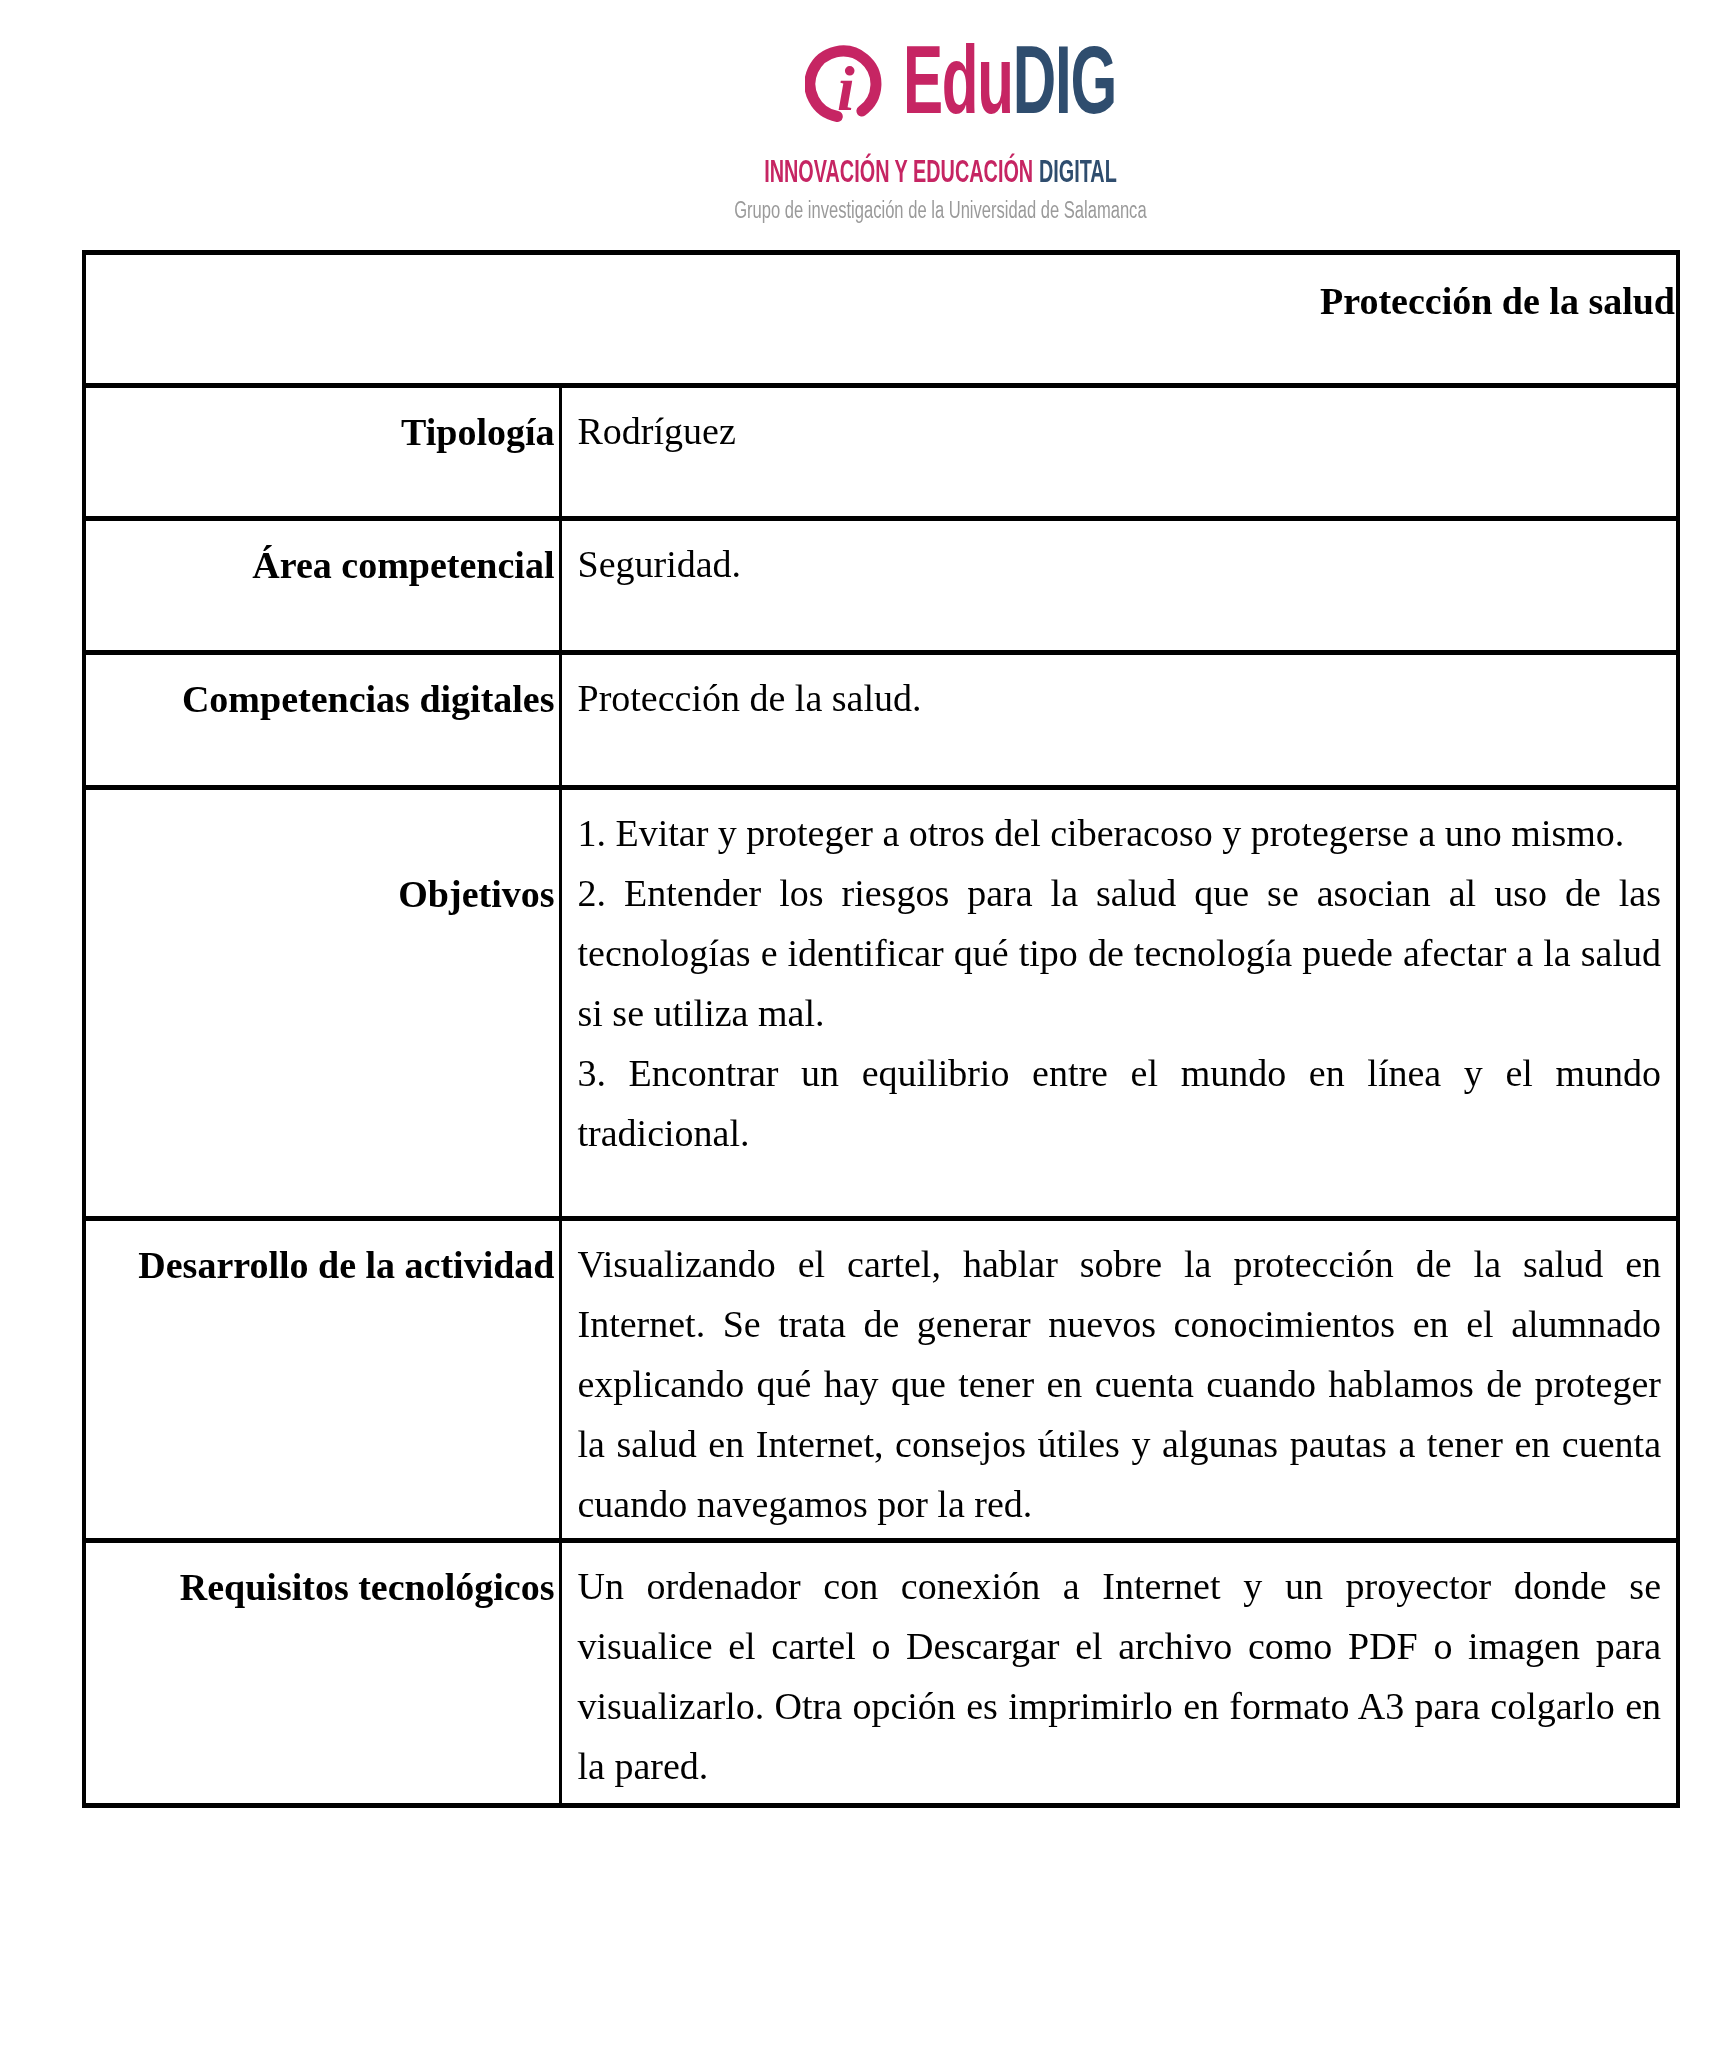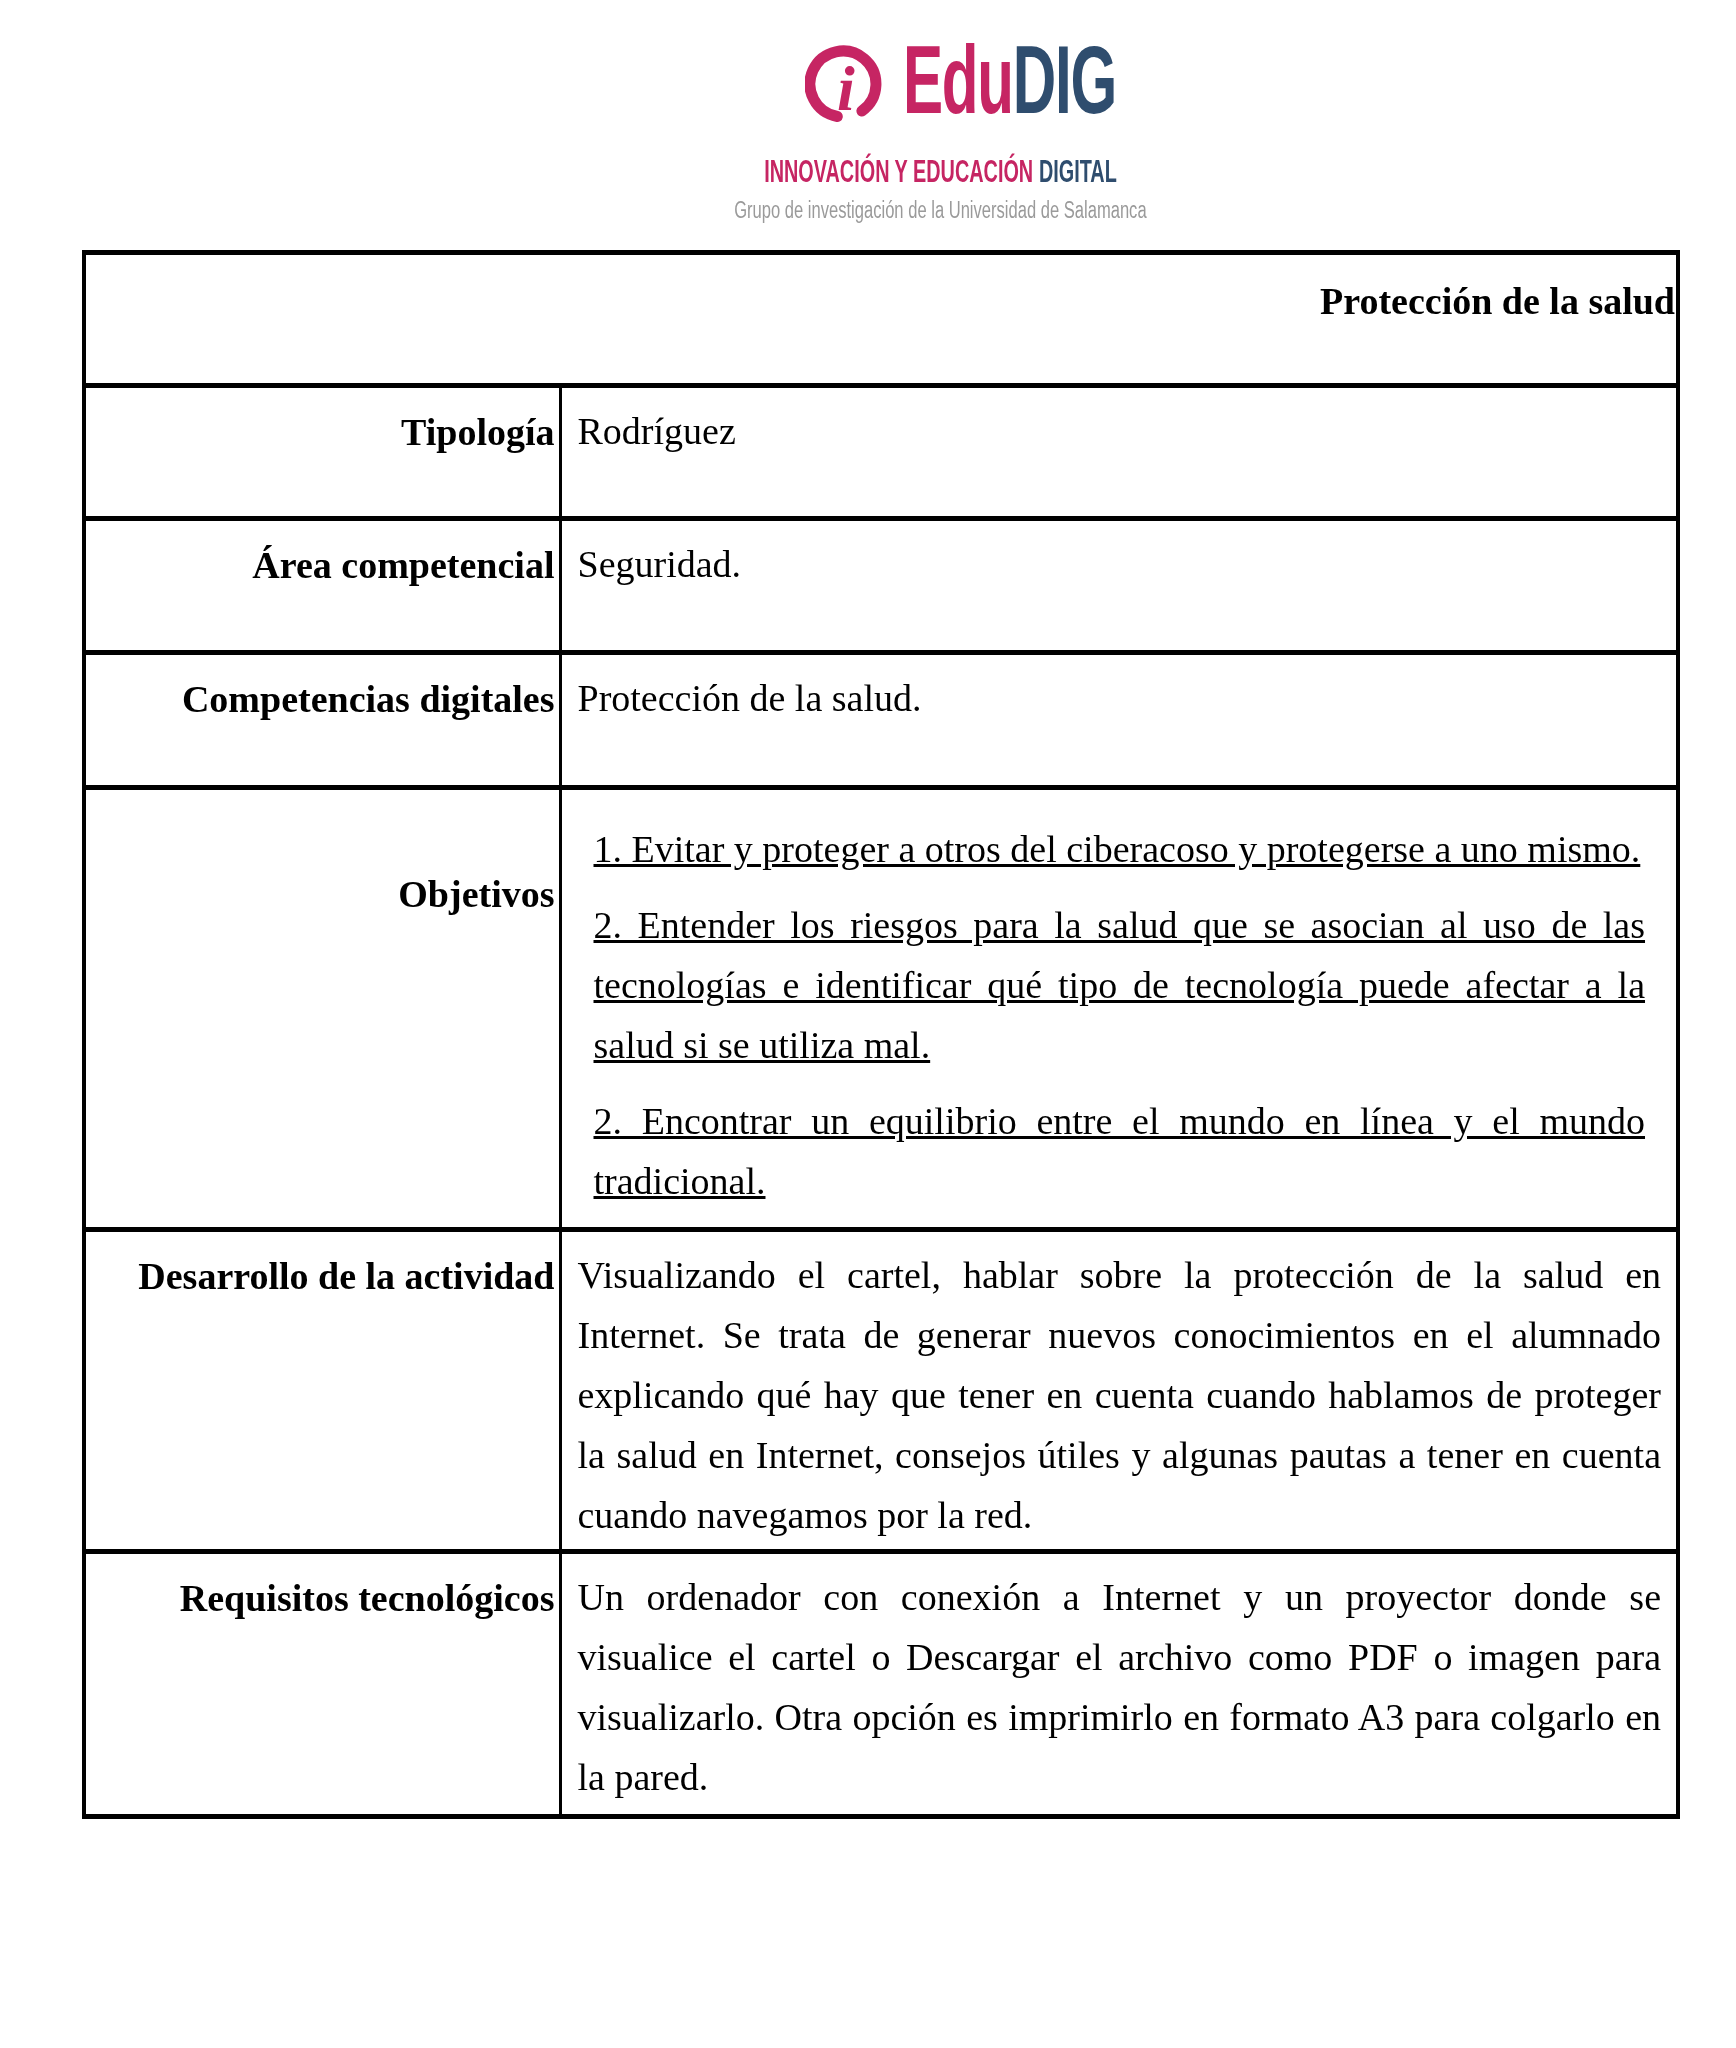--- a/index.html
+++ b/index.html
@@ -61,21 +61,21 @@
     border:3px solid #000;
     border-top-width:5px; border-bottom-width:5px;
     vertical-align:top;
     font-size:38px; color:#000;
     overflow:hidden;
   }
   .title-cell { text-align:right; font-weight:bold; font-size:39px; padding-top:24px; }
   .label-cell { text-align:right; font-weight:bold; padding:14px 4px 0 4px; line-height:60px; }
   .label-offset { padding-top:74px; }
   .value-cell { text-align:justify; padding:13px 15px 0 16px; line-height:60px; }
-  .value-cell p { margin:16px;text-decoration:underline; }
+  .value-cell p { margin:0; }
 
   tr.r-title  { height:133px; }
   tr.r-tipo   { height:133px; }
   tr.r-area   { height:134px; }
   tr.r-comp   { height:135px; }
   tr.r-obj    { height:431px; }
   tr.r-des    { height:322px; }
   tr.r-req    { height:265px; }
   tr.r-cred   { height:192px; }
 </style>
@@ -120,21 +120,21 @@
     </tr>
     <tr class="r-comp">
       <td class="label-cell">Competencias digitales</td>
       <td class="value-cell">Protección de la salud.</td>
     </tr>
     <tr class="r-obj">
       <td class="label-cell label-offset">Objetivos</td>
       <td class="value-cell">
         <p>1. Evitar y proteger a otros del ciberacoso y protegerse a uno mismo.</p>
         <p>2. Entender los riesgos para la salud que se asocian al uso de las tecnologías e identificar qué tipo de tecnología puede afectar a la salud si se utiliza mal.</p>
-        <p>2. Encontrar un equilibrio entre el mundo en línea y el mundo tradicional.</p>
+        <p>3. Encontrar un equilibrio entre el mundo en línea y el mundo tradicional.</p>
       </td>
     </tr>
     <tr class="r-des">
       <td class="label-cell">Desarrollo de la actividad</td>
       <td class="value-cell">Visualizando el cartel, hablar sobre la protección de la salud en Internet. Se trata de generar nuevos conocimientos en el alumnado explicando qué hay que tener en cuenta cuando hablamos de proteger la salud en Internet, consejos útiles y algunas pautas a tener en cuenta cuando navegamos por la red.</td>
     </tr>
     <tr class="r-req">
       <td class="label-cell">Requisitos tecnológicos</td>
       <td class="value-cell">Un ordenador con conexión a Internet y un proyector donde se visualice el cartel o Descargar el archivo como PDF o imagen para visualizarlo. Otra opción es imprimirlo en formato A3 para colgarlo en la pared.</td>
     </tr>

